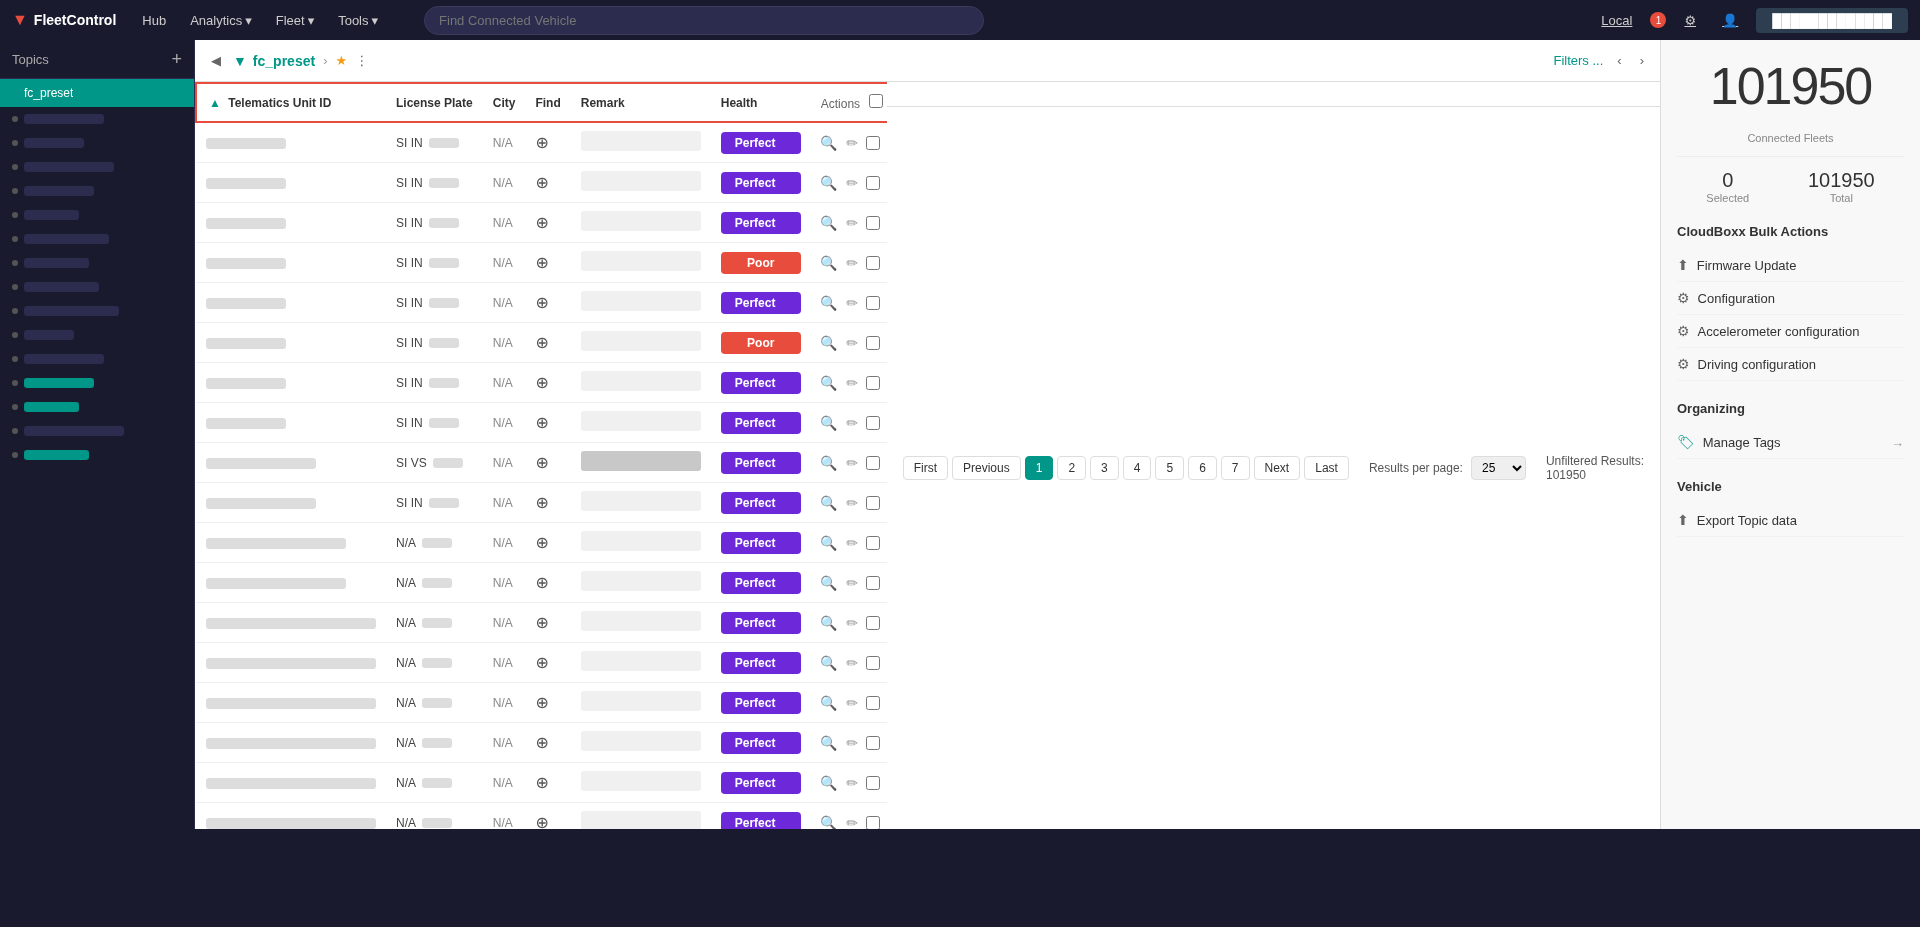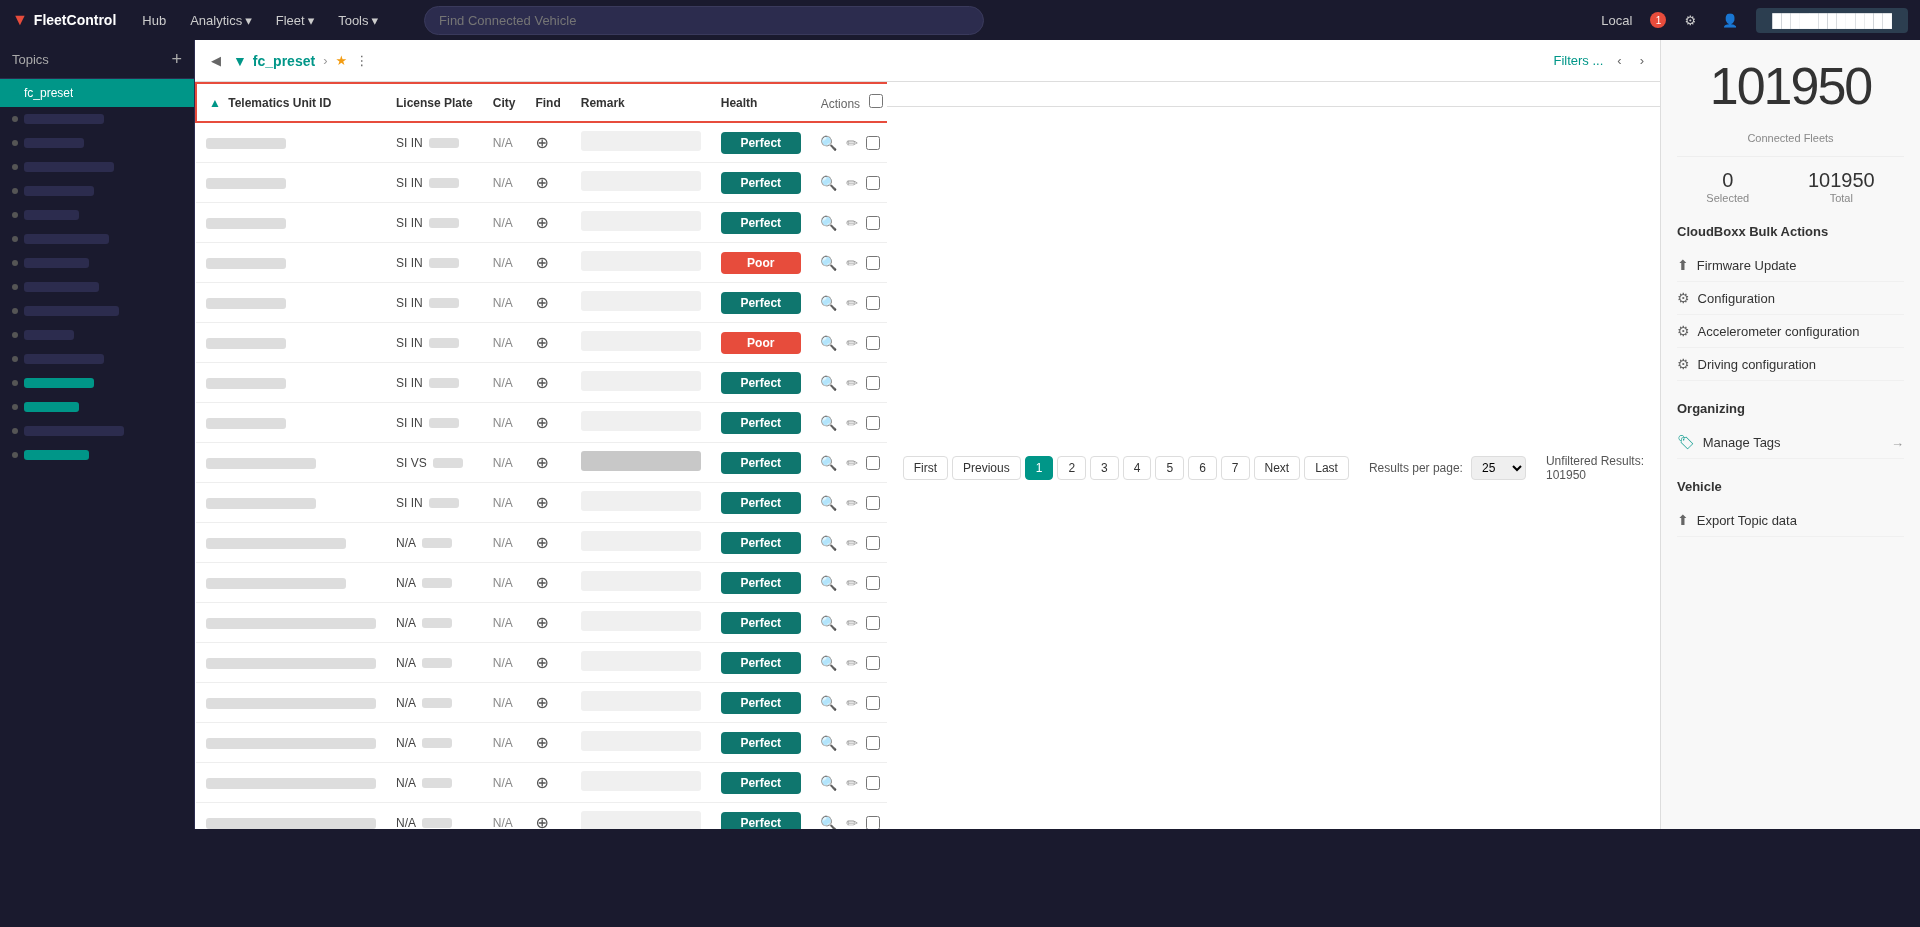--- a/index.html
+++ b/index.html
@@ -14,21 +14,21 @@
     .brand-icon { color: #e74c3c; font-size: 16px; }
     .nav-items { display: flex; align-items: center; gap: 4px; }
     .nav-item { color: #ccc; padding: 6px 10px; cursor: pointer; font-size: 13px; border-radius: 4px; }
     .nav-dropdown { display: flex; align-items: center; gap: 3px; }
     .search-bar-nav { flex: 1; max-width: 560px; margin: 0 20px; }
     .search-bar-nav input {
       width: 100%; background: #2c2c4e; border: 1px solid #3a3a5c; border-radius: 20px;
       color: #ccc; padding: 6px 14px; font-size: 13px; outline: none;
     }
     .nav-right { display: flex; align-items: center; gap: 10px; margin-left: auto; }
-    .nav-icon-btn { color: #ccc; cursor: pointer; padding: 4px 8px; display: flex; align-items: center; gap: 4px; font-size: 13px; }
+    .nav-icon-btn { color: #ccc; cursor: pointer; padding: 4px 8px; display: flex; align-items: center; gap: 4px; font-size: 13px; text-decoration: underline; }
     .nav-badge { background: #e74c3c; color: #fff; border-radius: 50%; width: 16px; height: 16px; font-size: 10px; display: flex; align-items: center; justify-content: center; }
     .nav-search-btn { background: #2c3e50; color: #fff; border: none; border-radius: 4px; padding: 5px 16px; cursor: pointer; font-size: 13px; }
 
     
     .main-layout { display: flex; height: 829px; padding-top: 40px; }
 
     
     .sidebar {
       width: 195px; background: #1a1a2e; color: #ccc; flex-shrink: 0;
       display: flex; flex-direction: column; border-right: 1px solid #2c2c4e; overflow-y: auto;
@@ -68,21 +68,21 @@
       position: sticky; top: 0; z-index: 10;
     }
     thead th:first-child { padding-left: 12px; }
     .sort-icon { color: #009688; margin-right: 4px; }
     tbody tr { border-bottom: 1px solid #eee; }
     tbody td { padding: 8px 10px; color: #444; vertical-align: middle; }
     .city-val { color: #888; }
     .tags-plus { color: #555; font-size: 16px; cursor: pointer; }
     .remark-box { background: #f0f0f0; border-radius: 3px; height: 20px; width: 120px; display: inline-block; }
     .remark-filled { background: #c8c8c8; border-radius: 3px; height: 20px; width: 120px; display: inline-block; }
-    .health-perfect { background: #0f766e; color: #fff; border-radius: 4px; padding: 4px 14px; font-size: 12px; font-weight: 600; display: inline-block; min-width: 80px; text-align: center; }
+    .health-perfect { background: #6d28d9; color: #fff; border-radius: 4px; padding: 4px 14px; font-size: 12px; font-weight: 600; display: inline-block; min-width: 80px; text-align: left; }
     .health-poor { background: #e74c3c; color: #fff; border-radius: 4px; padding: 4px 14px; font-size: 12px; font-weight: 600; display: inline-block; min-width: 80px; text-align: center; }
     .actions-col { display: flex; align-items: center; gap: 8px; }
     .action-search-icon, .action-edit-icon { color: #999; cursor: pointer; font-size: 14px; }
     .action-checkbox { width: 14px; height: 14px; cursor: pointer; }
     .th-actions { color: #666; font-weight: 500; }
 
     
     .pagination-bar {
       display: flex; align-items: center; gap: 4px; padding: 10px 16px;
       background: #fff; border-top: 1px solid #ddd; flex-shrink: 0; margin-top: 24px;

